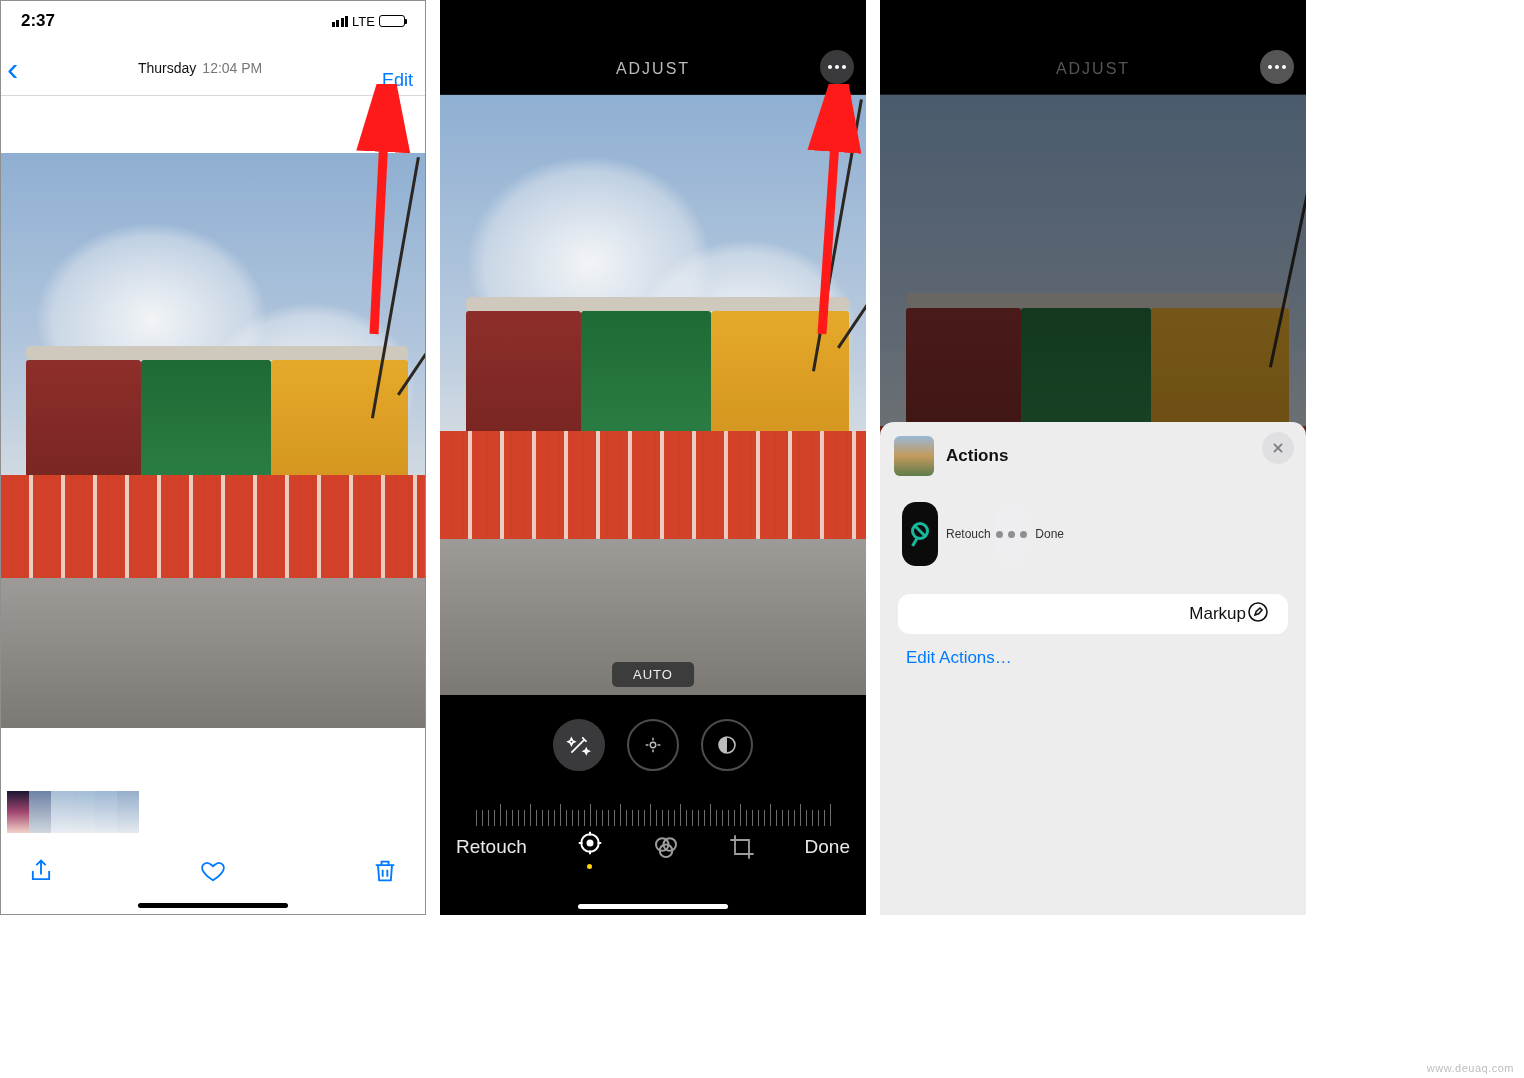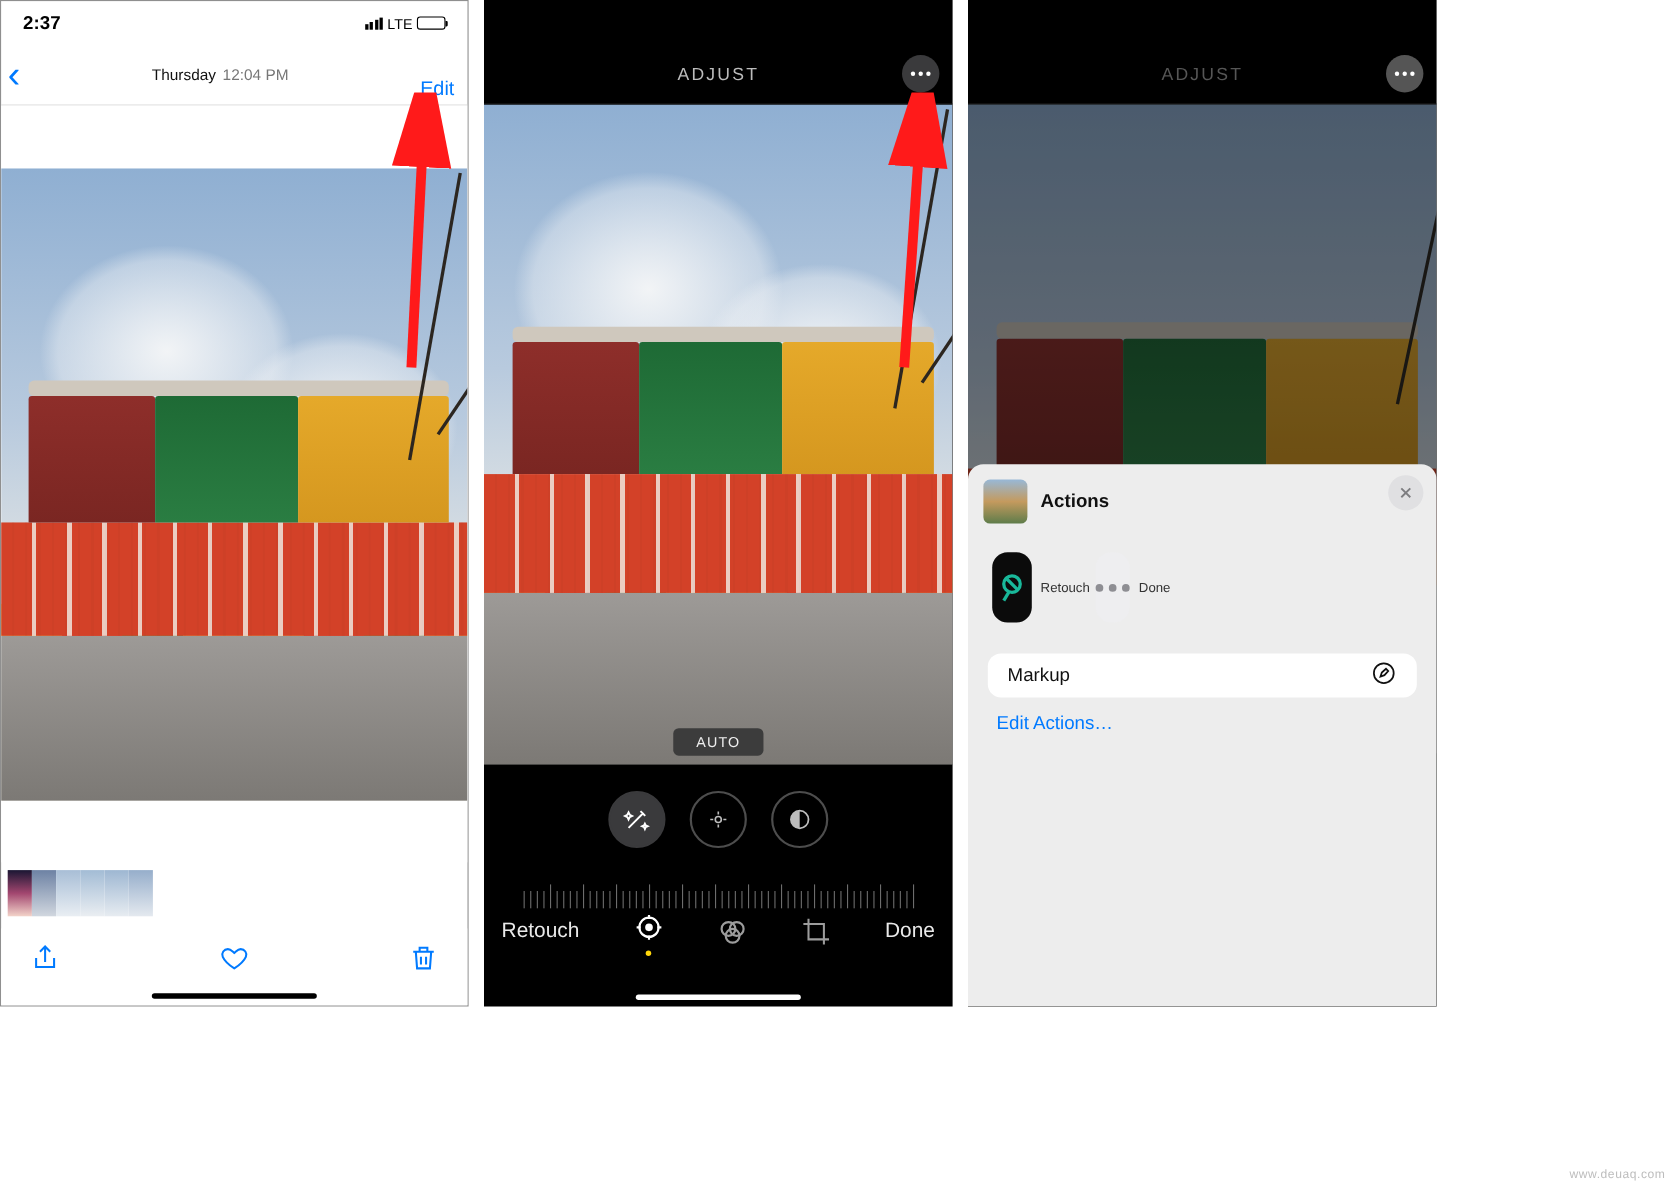--- a/index.html
+++ b/index.html
@@ -117,21 +117,21 @@
   .sheet-hdr .tt{font-size:17px;font-weight:600;color:#111}
   .sheet-close{position:absolute;right:12px;top:10px;width:32px;height:32px;border-radius:50%;
     background:#e0e0e2;display:flex;align-items:center;justify-content:center;color:#7d7d80;font-size:18px}
   .app-row{display:flex;gap:26px;padding:16px 22px 6px}
   .app{display:flex;flex-direction:row;align-items:center;gap:8px;width:68px}
   .app .tile{width:64px;height:64px;border-radius:14px;display:flex;align-items:center;justify-content:center}
   .tile.retouch{background:#0b0b0b}
   .tile.more{background:#eeeef0}
   .app .lbl{font-size:12px;color:#333}
   .list{margin:22px 18px 0;background:#fff;border-radius:12px}
-  .list-row{height:40px;display:flex;align-items:center;justify-content:space-between;padding:0 18px;font-size:17px;color:#111}
+  .list-row{height:40px;display:flex;align-items:center;justify-content:flex-end;padding:0 18px;font-size:17px;color:#111}
   .link-row{padding:14px 26px;color:#007aff;font-size:17px}
 
   
   .sky { position:absolute; inset:0; background:linear-gradient(#8fafd2 0%, #b8cade 40%, #dfe3e4 65%, #dcdbd2 100%); }
   .cloud{position:absolute;background:radial-gradient(ellipse at center,#f2f4f6 0%,rgba(242,244,246,0.4) 60%,transparent 70%);border-radius:50%}
   .road{position:absolute;left:0;right:0;bottom:0;height:26%;background:linear-gradient(#9d9a97,#7c7975)}
   .fence{position:absolute;left:0;right:0;bottom:26%;height:18%;
     background:repeating-linear-gradient(90deg,#d94b2f 0 28px,#f2efe8 28px 32px);}
   .fence::before{content:"";position:absolute;inset:0;
     background:repeating-linear-gradient(90deg,transparent 0 10px,#c23f25 10px 12px),

